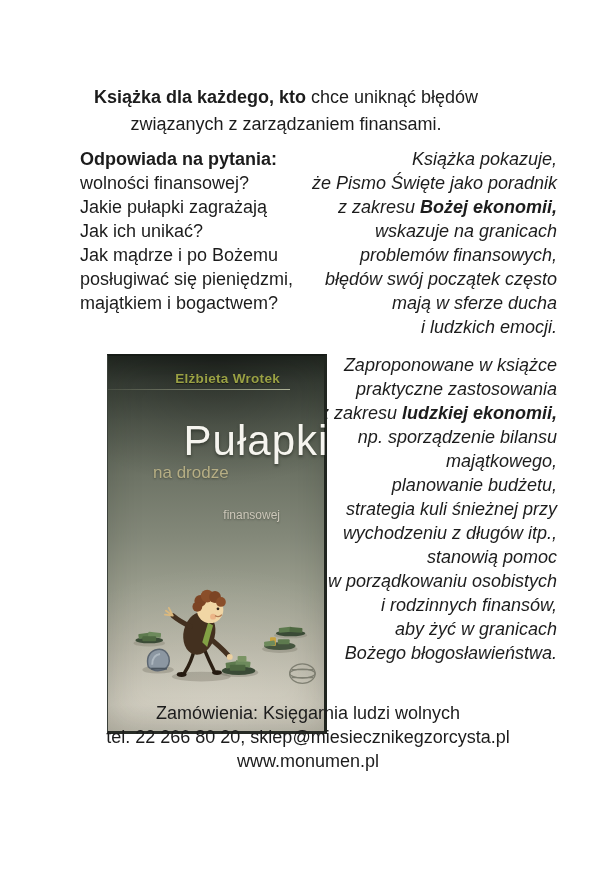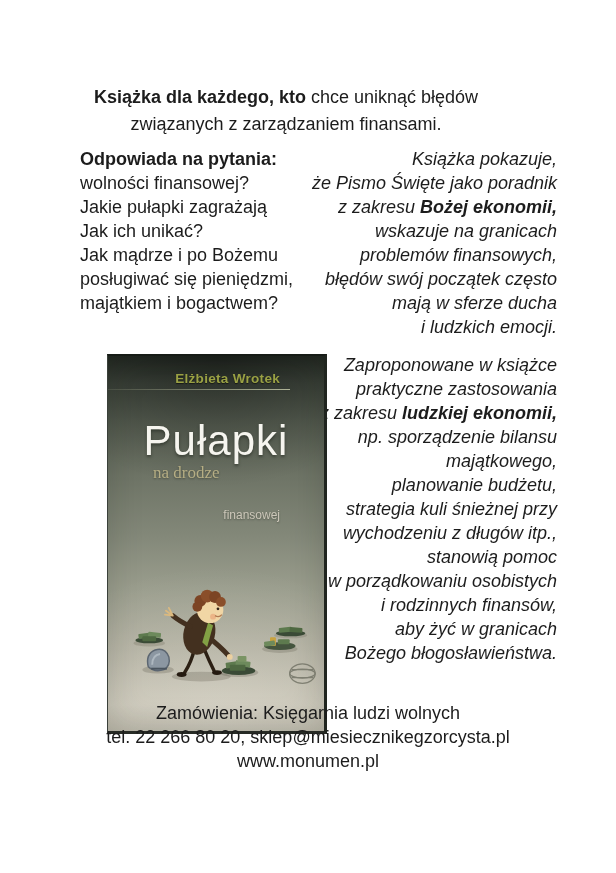--- a/index.html
+++ b/index.html
@@ -19,22 +19,22 @@
     background:
       radial-gradient(ellipse 140% 60% at 50% 95%, rgba(255,253,244,0.20), rgba(0,0,0,0) 65%),
       radial-gradient(ellipse 120% 50% at 50% 0%, rgba(0,0,0,0.30), rgba(0,0,0,0) 70%),
       linear-gradient(180deg,#262c26 0%,#3d443b 7%,#565d51 18%,#6e7466 32%,#838879 48%,#9a9d8d 62%,#b2b0a1 78%,#c9c5b7 93%,#bcb8aa 100%);
     border-top:2px solid #161b16;border-right:3px solid #20251f;border-bottom:3px solid #272b25;border-left:1px solid #3a403a;
     box-shadow:inset 0 0 35px rgba(20,25,18,0.18);
     margin-left:30px;
   }
   .cover-author{position:absolute;top:15px;right:44px;font-size:13.5px;font-weight:bold;color:#9aa144;letter-spacing:.3px;text-shadow:0 1px 1px rgba(0,0,0,.55);}
   .cover-rule{position:absolute;top:33px;left:0;right:34px;height:1px;background:linear-gradient(90deg,rgba(195,200,165,.12),rgba(205,210,175,.8));}
-  .cover-title{position:absolute;top:61px;left:0;width:100%;text-align:center;font-size:42px;color:#f6f5ef;letter-spacing:1px;text-shadow:0 2px 3px rgba(30,35,26,.55);}
-  .cover-sub1{position:absolute;top:107px;left:45px;font-size:17px;color:#b6ae84;text-shadow:0 1px 2px rgba(30,35,26,.45);font-family:Liberation Serif, serif;}
+  .cover-title{position:absolute;top:61px;left:0;width:100%;text-align:center;font-size:42px;color:#f6f5ef;letter-spacing:1px;text-shadow:0 2px 3px rgba(30,35,26,.55);padding-left:40px;}
+  .cover-sub1{position:absolute;top:107px;left:45px;font-size:17px;color:#b6ae84;text-shadow:0 1px 2px rgba(30,35,26,.45);}
   .cover-sub2{position:absolute;top:117px;left:42px;white-space:nowrap;}
   .cover-sub2 .do{font-size:16px;color:#a6a698;vertical-align:7px;text-shadow:0 1px 2px rgba(30,35,26,.4);}
   .cover-sub2 .script{font-family:"DejaVu Serif","Liberation Serif",serif;font-style:italic;font-weight:bold;font-size:31px;color:#f4f3ed;margin-left:8px;text-shadow:0 2px 3px rgba(30,35,26,.55);}
   .cover-sub3{position:absolute;top:152px;right:44px;font-size:12px;color:#ccc7b9;text-shadow:0 1px 2px rgba(30,35,26,.4);}
   .cover-art{position:absolute;left:0;top:0;width:100%;height:100%;}
 </style>
 </head>
 <body>
 
 <div class="page">

